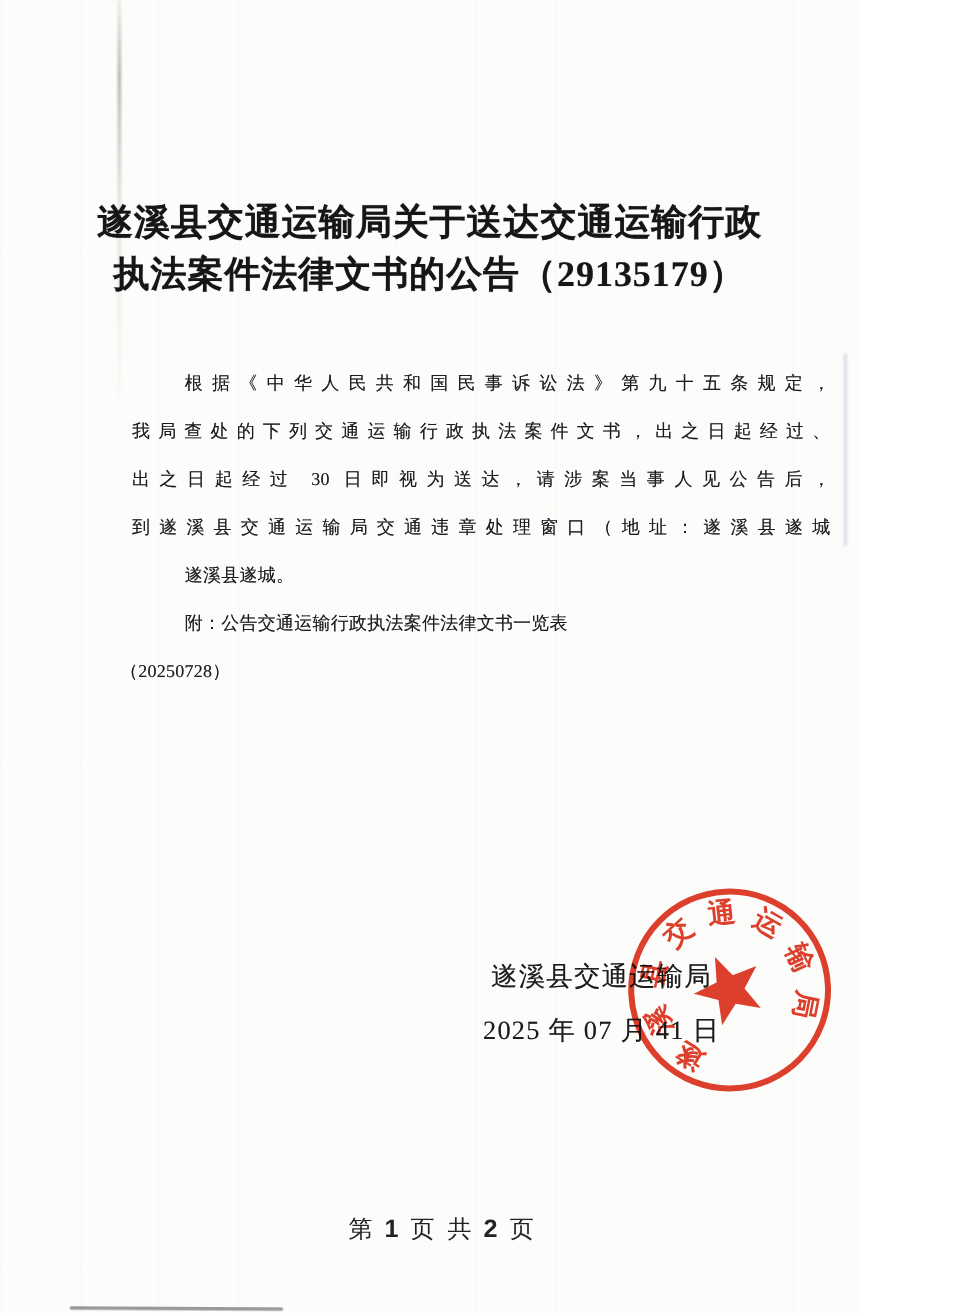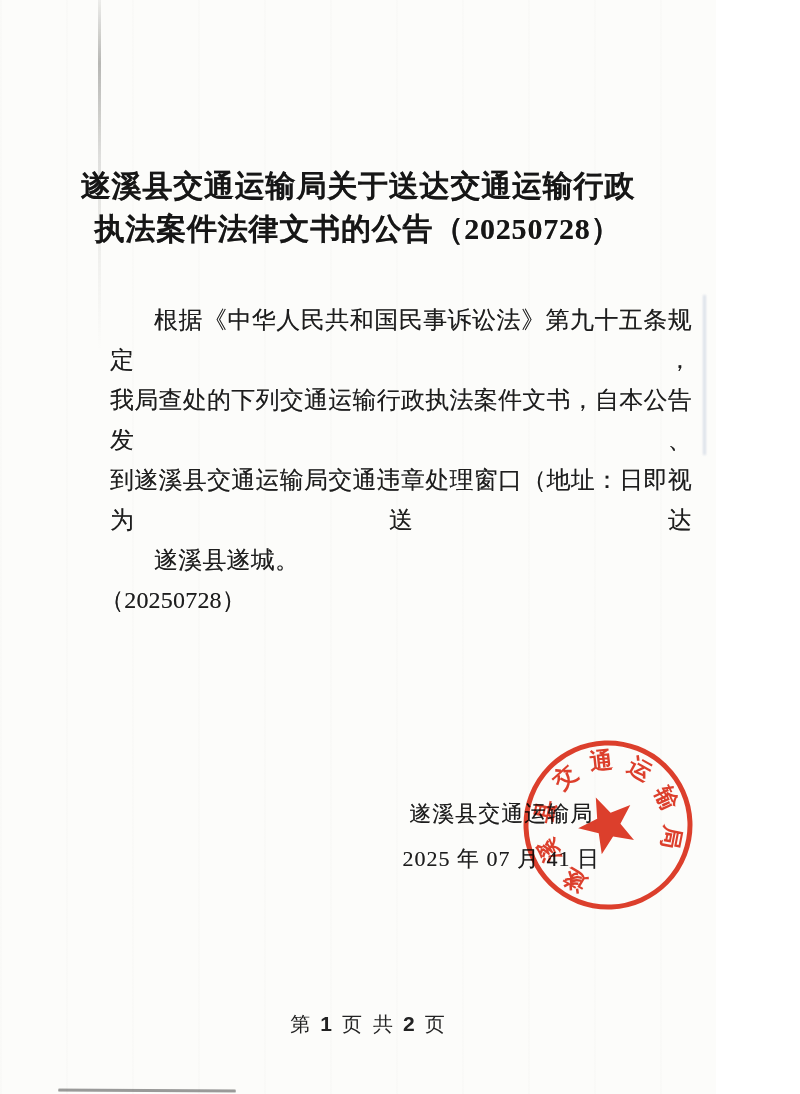--- a/index.html
+++ b/index.html
@@ -64,21 +64,21 @@
     letter-spacing: 0.8px;
     color: #161616;
     text-shadow: 0 0 0.6px rgba(20,20,20,0.55);
   }
 
   
   .doc-body {
     position: absolute;
     top: 300px; left: 110px;
     width: 582px;
-    font-size: 24px;
+    font-size: 15px;
     line-height: 40px;
     letter-spacing: 0.2px;
     color: #1d1d1d;
     text-shadow: 0 0 0.5px rgba(25,25,25,0.5);
   }
   .doc-body .line { white-space: nowrap; }
   .doc-body .j {
     white-space: normal;
     text-align: justify;
     text-align-last: justify;
@@ -142,28 +142,30 @@
 <body>
 
 <div class="page">
 
   <div class="fold-line"></div>
   <div class="edge-mark-bottom"></div>
   <div class="edge-mark-right"></div>
 
   <div class="doc-title">
     <div>遂溪县交通运输局关于送达交通运输行政</div>
-    <div>执法案件法律文书的公告（20250728）</div>
+    <div>执法案件法律文书的公告（29135179）</div>
   </div>
 
   <div class="doc-body">
     <div class="line j indent">根据《中华人民共和国民事诉讼法》第九十五条规定，</div>
-    <div class="line j">我局查处的下列交通运输行政执法案件文书，自本公告发、</div>
-    <div class="line j">到遂溪县交通运输局交通违章处理窗口（地址：日即视为送达</div>
+    <div class="line j">我局查处的下列交通运输行政执法案件文书，出之日起经过、</div>
+    <div class="line j">出之日起经过 30 日即视为送达，请涉案当事人见公告后，</div>
+    <div class="line j">到遂溪县交通运输局交通违章处理窗口（地址：遂溪县遂城</div>
     <div class="line indent">遂溪县遂城。</div>
+    <div class="line indent">附：公告交通运输行政执法案件法律文书一览表</div>
     <div class="line pull">（20250728）</div>
   </div>
 
   <div class="signature">
     <div>遂溪县交通运输局</div>
     <div>2025 年 07 月 41 日</div>
   </div>
 
   <div class="seal">
     <svg width="178" height="178" viewBox="0 0 178 178">

